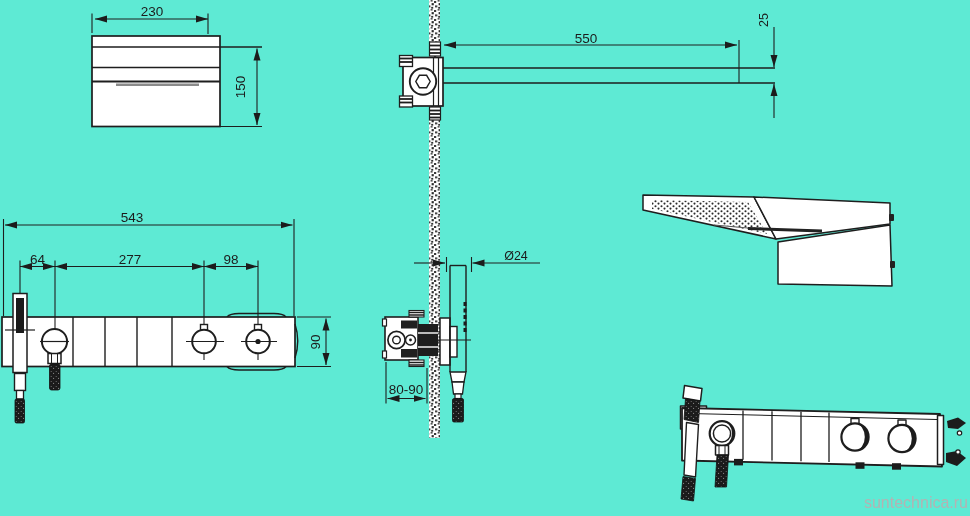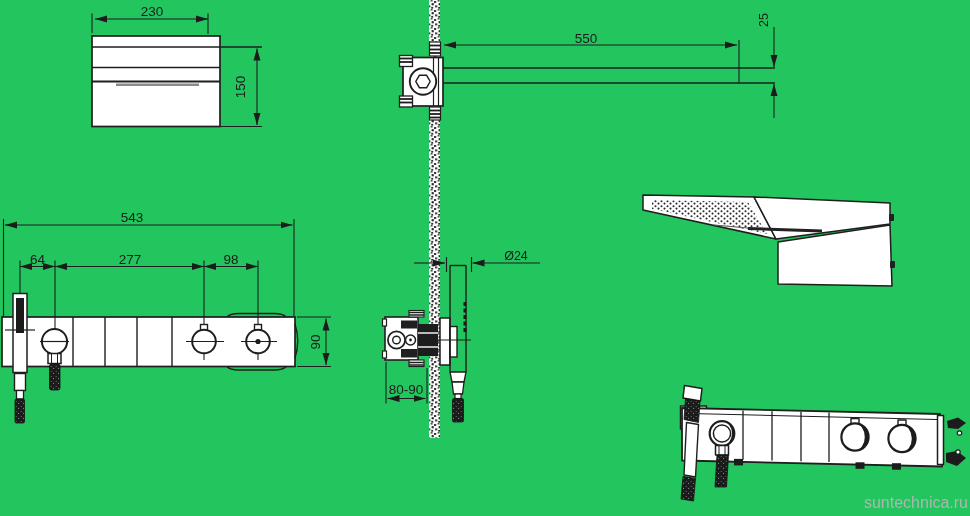--- a/index.html
+++ b/index.html
@@ -1,16 +1,16 @@
 <!DOCTYPE html>
 <html><head>
 <meta charset="utf-8">
 <style>
   html,body{margin:0;padding:0;background:#fff;}
-  .page{position:relative;width:970px;height:516px;background:#22c55e;overflow:hidden;}
+  .page{position:relative;width:970px;height:516px;background:#5eead4;overflow:hidden;}
   svg{display:block;}
   .dim-text{font-family:"Liberation Sans",sans-serif;font-size:13.5px;fill:#1c1c1c;}
   .dim-text-sm{font-family:"Liberation Sans",sans-serif;font-size:12.5px;fill:#1c1c1c;}
   .watermark{font-family:"Liberation Sans",sans-serif;font-size:16px;fill:#b3b3b3;}
 </style>
 </head>
 <body>
 
 <div class="page">
 <svg width="970" height="516" viewBox="0 0 970 516" xmlns="http://www.w3.org/2000/svg">

